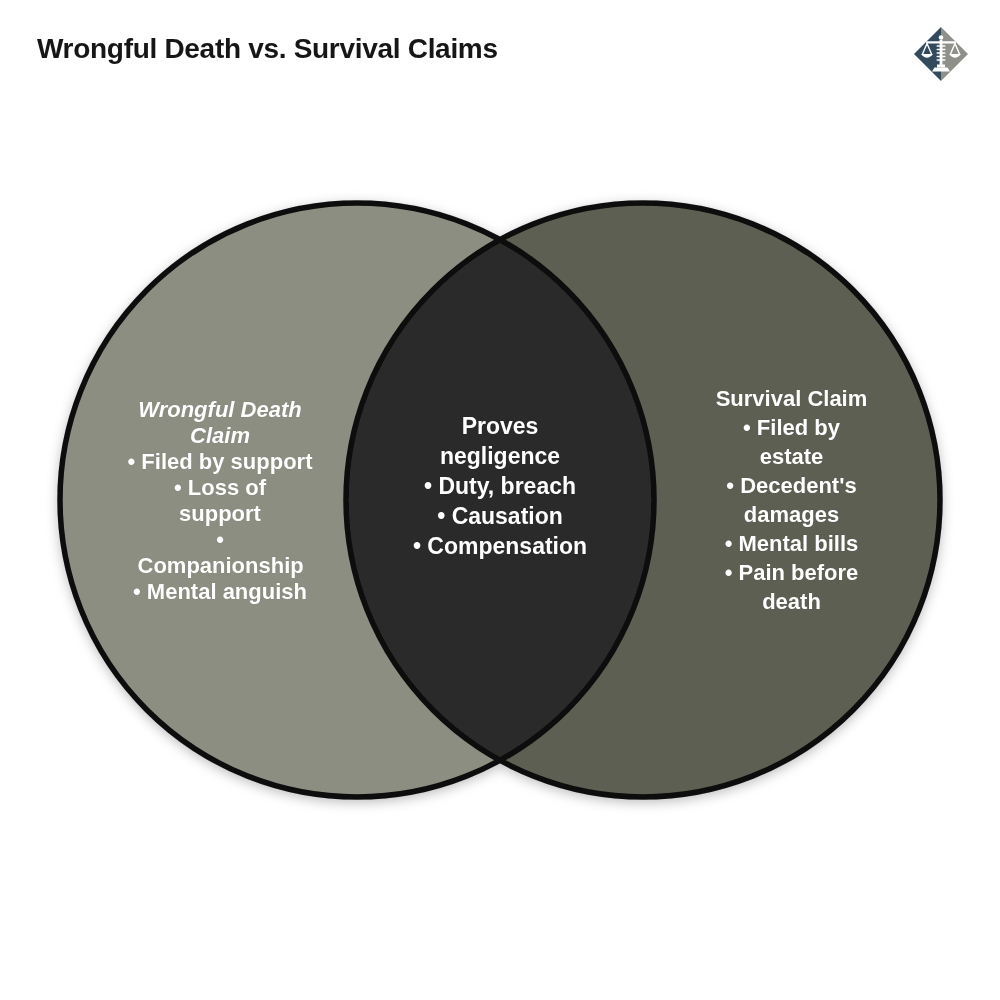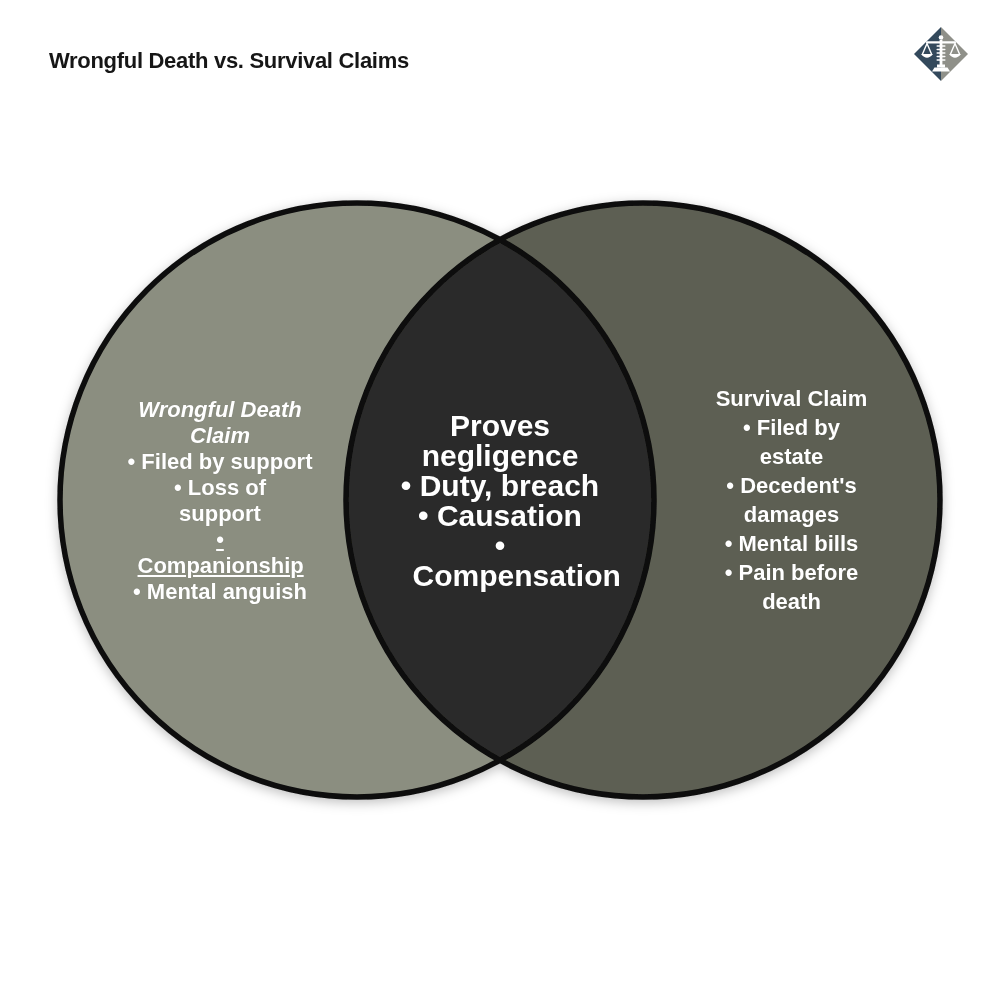--- a/index.html
+++ b/index.html
@@ -1,41 +1,41 @@
 <!DOCTYPE html>
 <html><head>
 <meta charset="utf-8">
 <style>
   html,body { margin:0; padding:0; background:#ffffff; }
   .stage {
     position:relative; width:1000px; height:1000px; background:#ffffff;
     font-family:"Liberation Sans", sans-serif; overflow:hidden;
   }
   .page-title {
-    position:absolute; left:37px; top:30px; margin:12px;
-    font-size:22px; line-height:38px; font-weight:700; color:#161616;
+    position:absolute; left:37px; top:30px; margin:0;
+    font-size:28px; line-height:38px; font-weight:700; color:#161616;
     letter-spacing:-0.3px; white-space:nowrap;
   }
   .logo { position:absolute; left:912px; top:25px; width:58px; height:58px; }
   .venn-svg { position:absolute; left:0; top:0; width:1000px; height:1000px; }
 
   .zone {
     position:absolute; color:#ffffff; font-weight:700; text-align:center;
     text-shadow:0 0 1px rgba(0,0,0,0.15);
   }
   .zone .ztitle { margin:0 auto; }
   .zone .vi { margin:0 auto; }
   .zone-left   { left:124px; top:397px; width:192px; font-size:22px; line-height:26px; }
-  .zone-center { left:395px; top:411px; width:210px; font-size:30px; line-height:30px; }
+  .zone-center { left:395px; top:411px; width:210px; font-size:23px; line-height:30px; }
   .zone-right  { left:694px; top:384px; width:195px; font-size:22px; line-height:29px; }
 
   
   .zone-left .ztitle   { max-width:180px;font-style:italic; }
   .zone-left .i2       { max-width:130px;text-align:center; }
-  .zone-left .i3       { max-width:165px;text-decoration:underline; }
+  .zone-left .i3       { max-width:165px; }
   .zone-center .ztitle { max-width:170px; }
   .zone-center .i3     { max-width:175px; }
   .zone-right .i1      { max-width:120px; }
   .zone-right .i2      { max-width:150px; }
   .zone-right .i4      { max-width:160px; }
 </style>
 </head>
 <body>
 
 <div class="stage">

